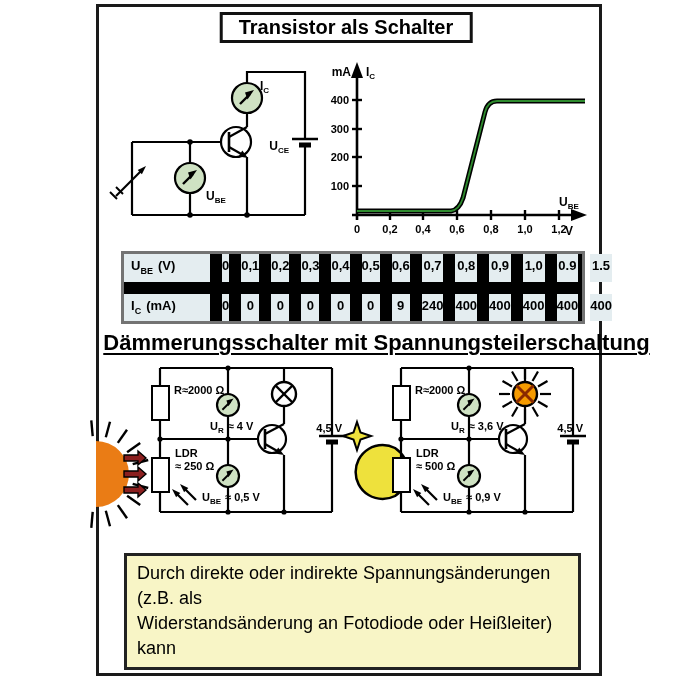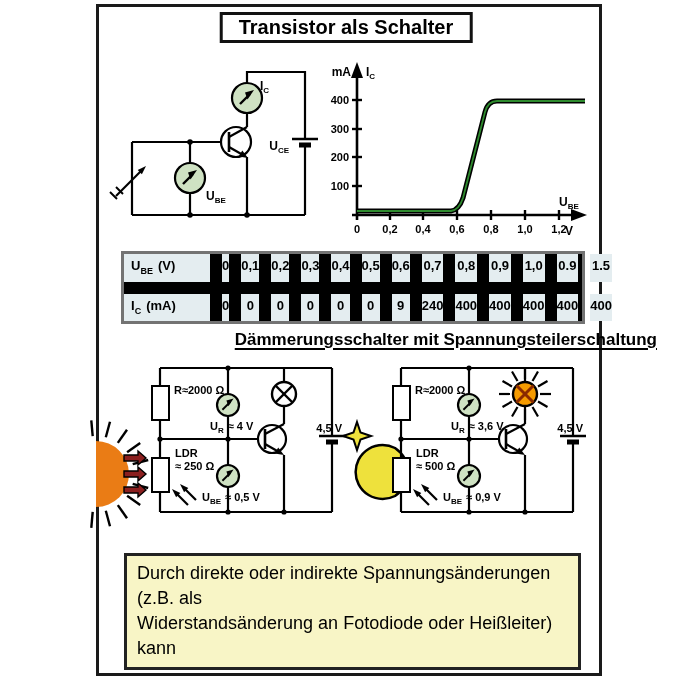--- a/index.html
+++ b/index.html
@@ -3,22 +3,22 @@
 <meta charset="utf-8">
 <style>
   html,body{margin:0;padding:0;background:#ffffff;}
   body{font-family:"Liberation Sans", sans-serif; color:#000;}
   #stage{position:relative;width:700px;height:700px;background:#fff;overflow:hidden;}
   .frame{position:absolute;left:96px;top:4px;width:500px;height:666px;border:3px solid #1a1a1a;background:#fff;}
   .title-box{position:absolute;left:346px;top:12px;transform:translateX(-50%);
     border:3px solid #111;background:#fff;padding:1px 16px;
     font-size:20px;font-weight:bold;white-space:nowrap;z-index:5;}
   .svgabs{position:absolute;}
-  .heading2{position:absolute;left:96px;top:330px;width:561px;text-align:right;
-    font-size:17px;font-weight:bold;text-decoration:underline;text-decoration-thickness:2px;text-underline-offset:3px;}
+  .heading2{position:absolute;left:96px;top:330px;width:561px;text-align:center;
+    font-size:22px;font-weight:bold;text-decoration:underline;text-decoration-thickness:2px;text-underline-offset:3px;}
   .dtable{position:absolute;left:121px;top:251px;width:458px;display:grid;
     grid-template-columns:86px repeat(13,1fr);gap:12px;background:#000;border:3px solid #737373;}
   .dtable .cell{background:#e4edf0;font-size:13px;font-weight:bold;text-align:center;
     padding:3px 0 2px 0;line-height:17px;}
   .dtable .lab{text-align:left;padding-left:7px;}
   .dtable sub{font-size:9px;}
   .tunit{margin-left:5px;}
   .note-box{position:absolute;left:124px;top:553px;width:431px;
     border:3px solid #222;background:#f8f5c6;padding:5px 10px 6px 10px;
     font-size:18px;line-height:25px;}

